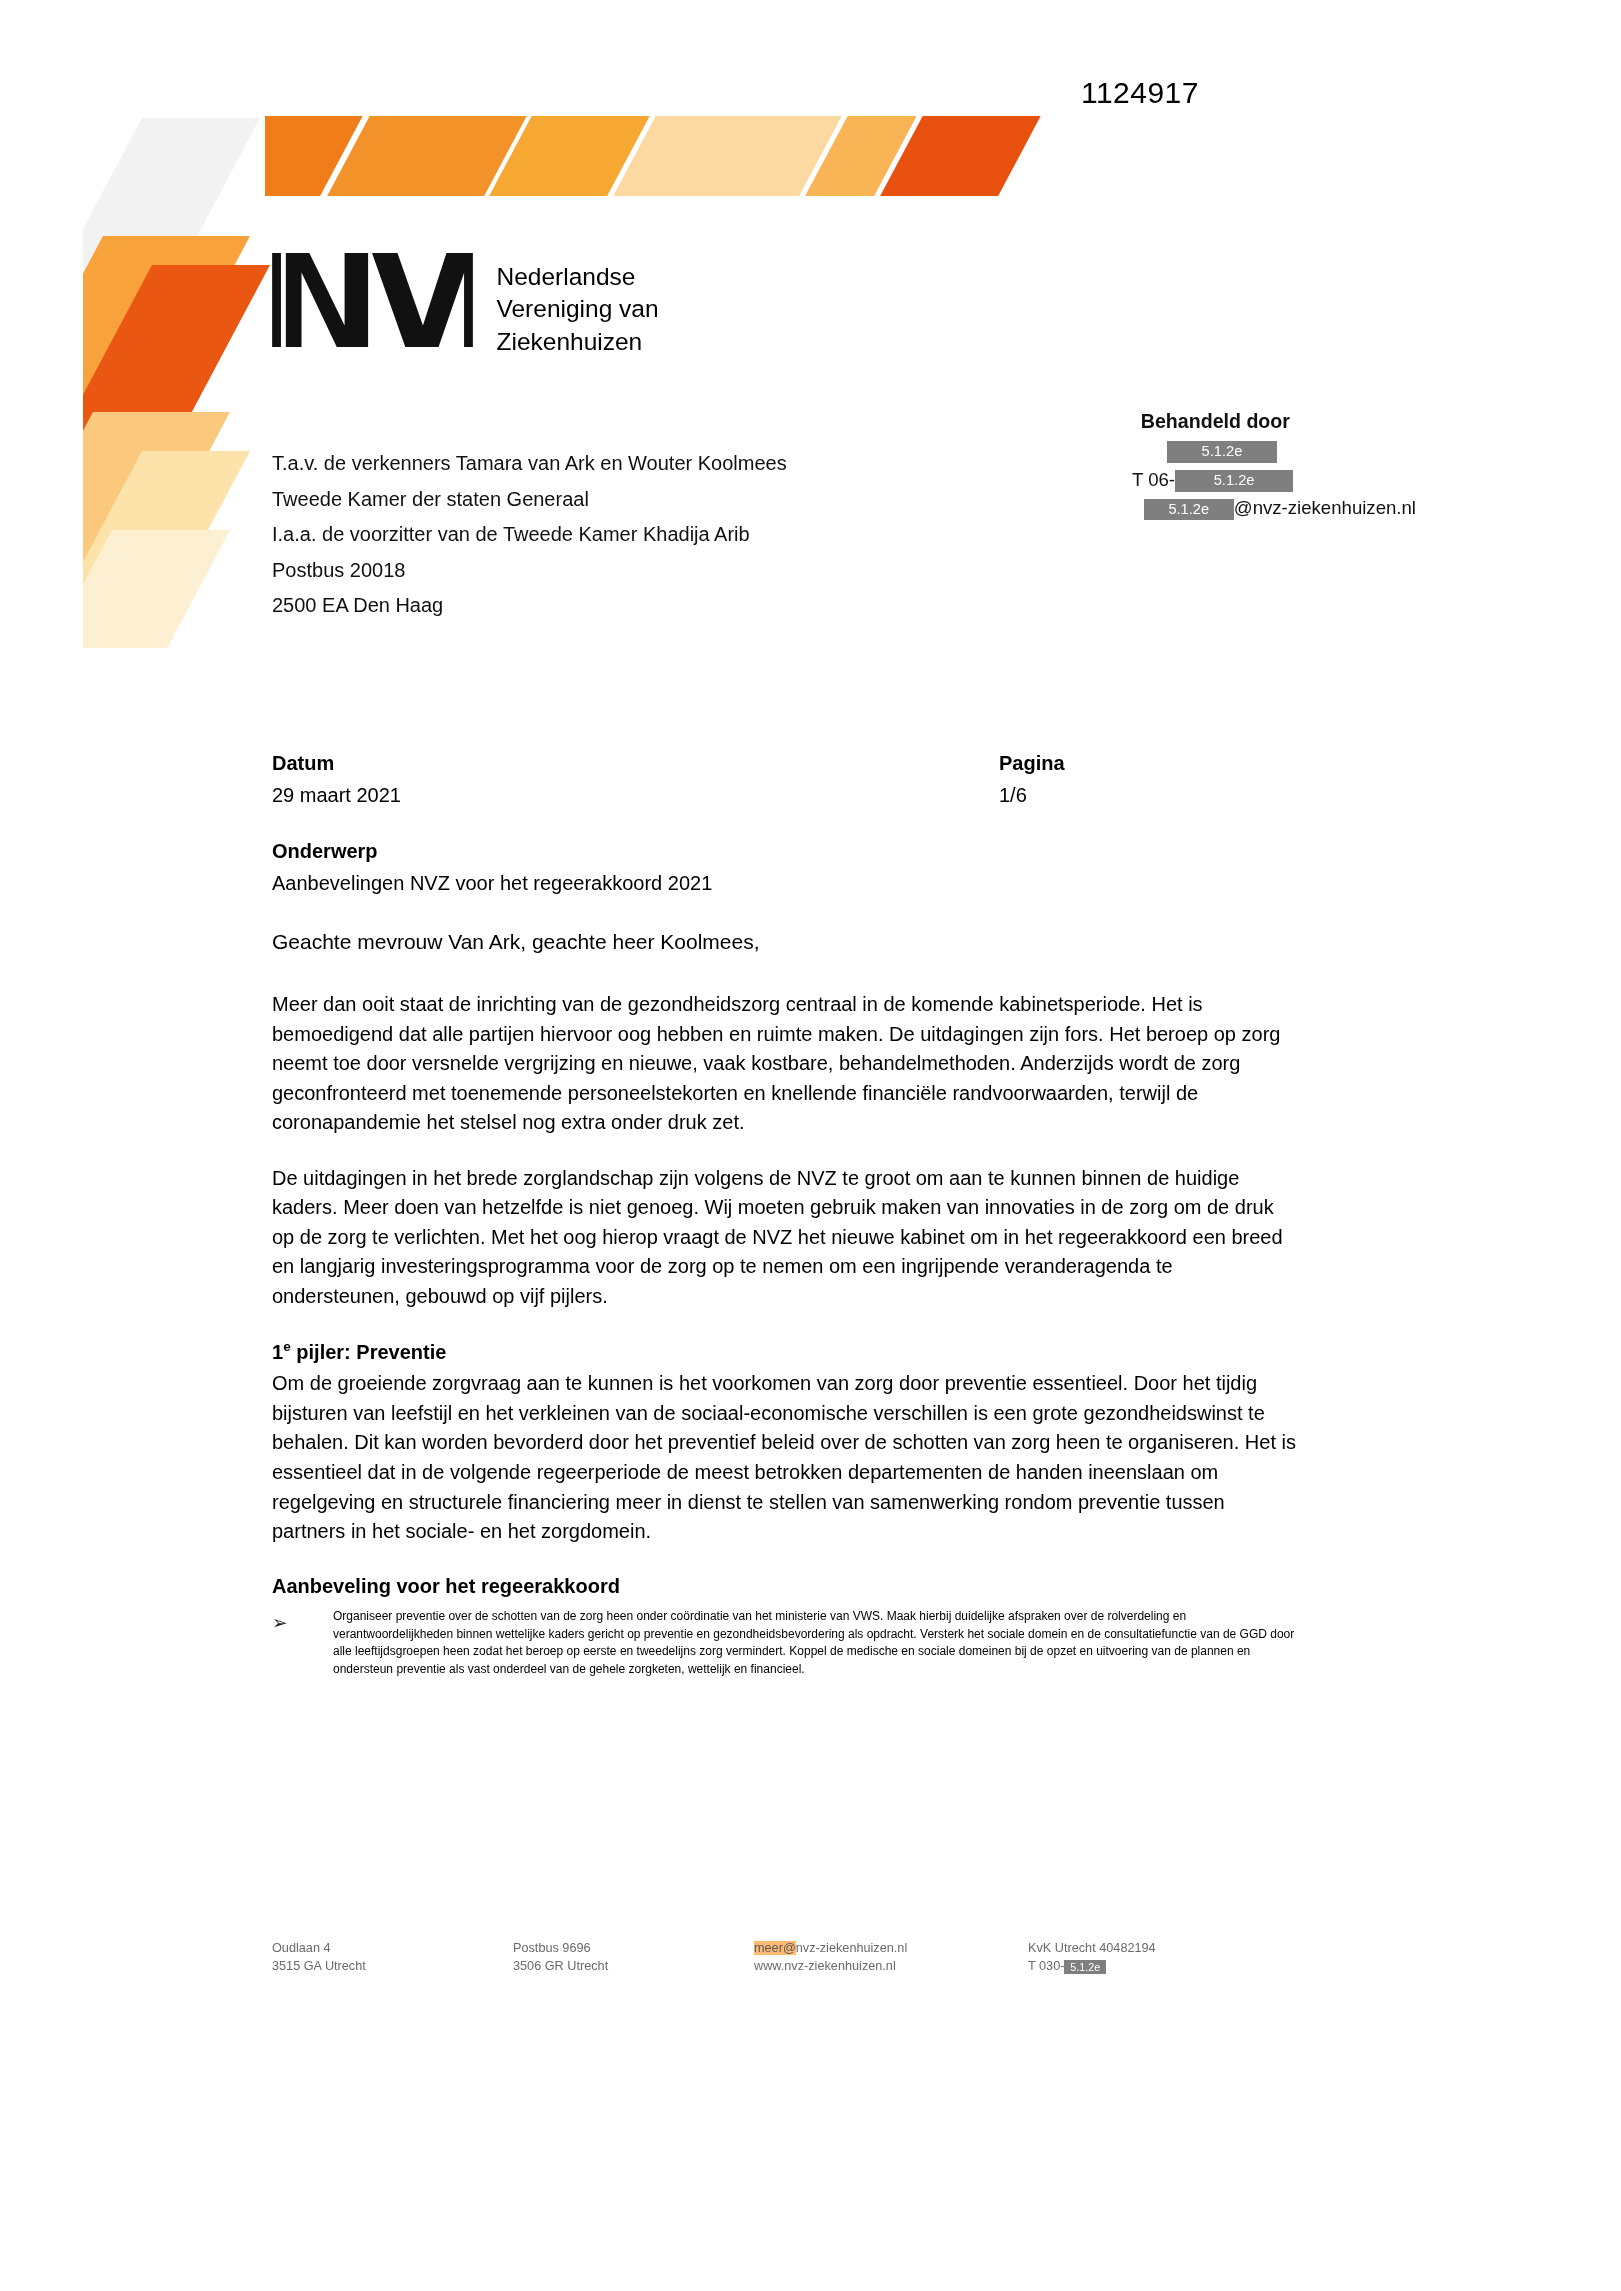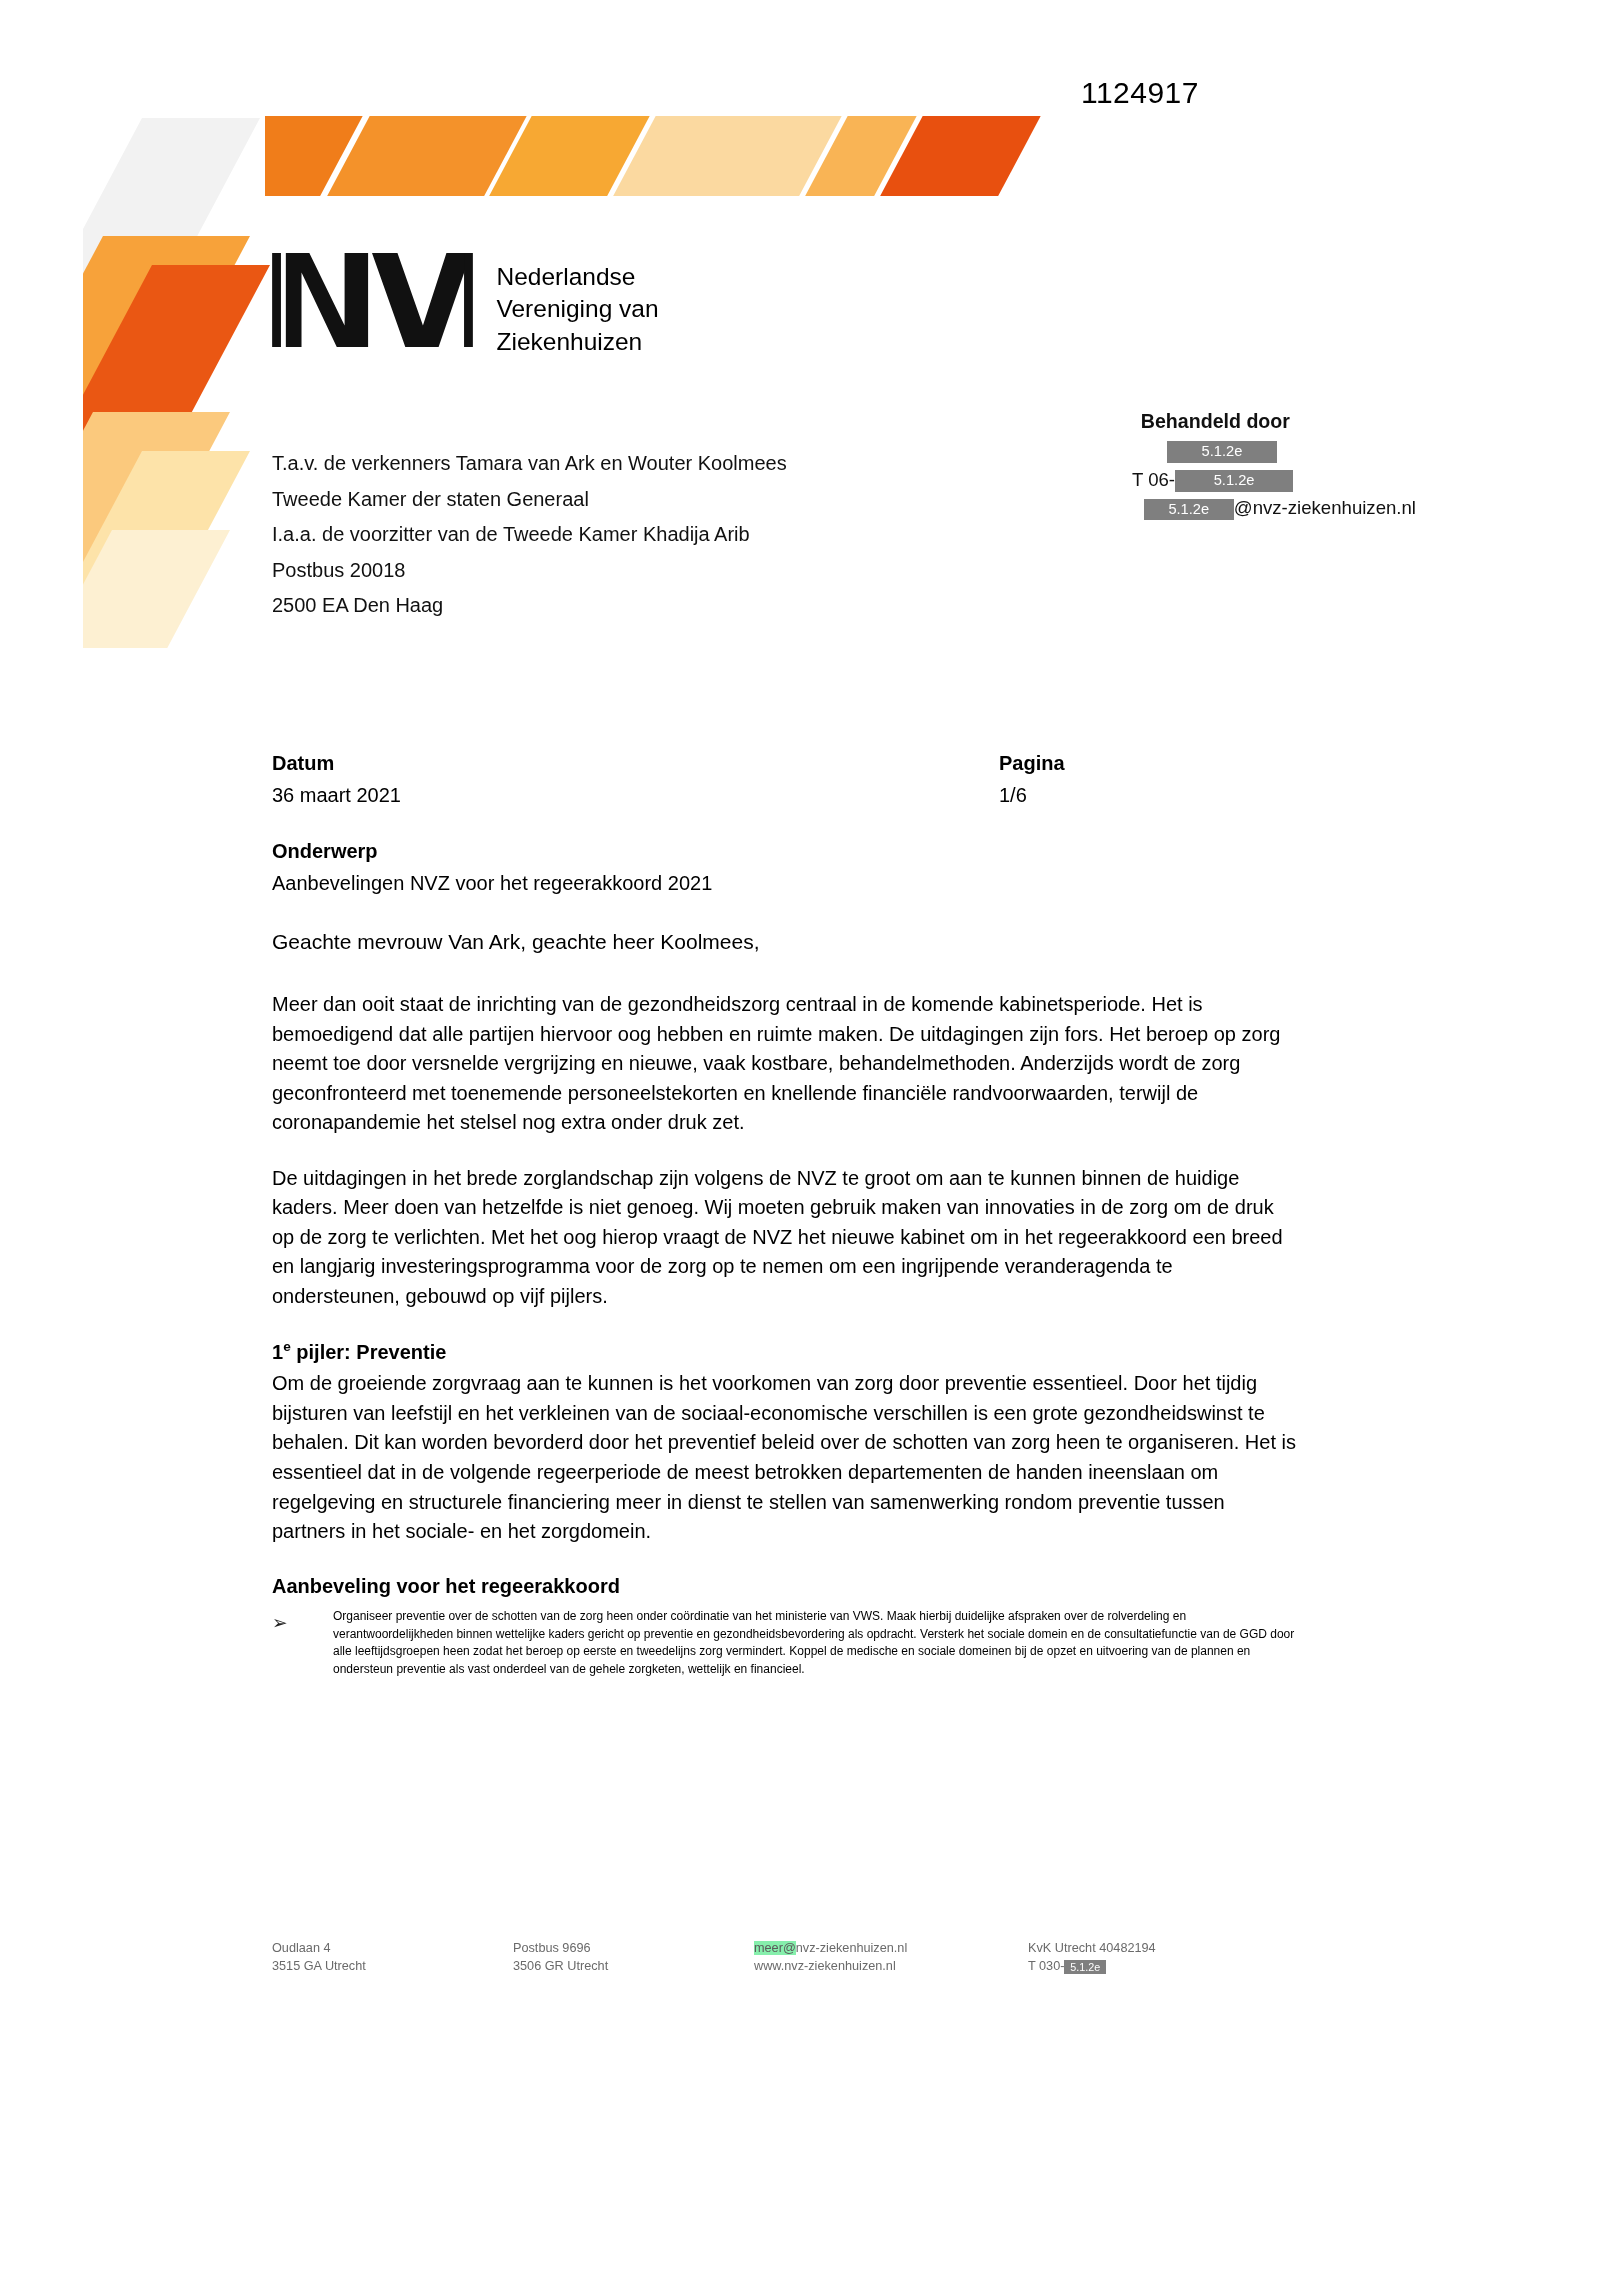--- a/index.html
+++ b/index.html
@@ -199,21 +199,21 @@
     line-height: 1.45;
     color: #6a6a6a;
   }
   .footer-cols { display: flex; }
   .footer-col { margin-right: 0; }
   .fc1 { width: 241px; }
   .fc2 { width: 241px; }
   .fc3 { width: 274px; }
   .fc4 { width: 294px; }
   .footer .hl {
-    background: #86efac;
+    background: #fdba74;
     color: #5a5a5a;
     margin-top: 37px;
   }
   .footer .redact-sm {
     display: inline-block;
     background: #7f7f7f;
     color: #fff;
     font-size: 10.8px;
     line-height: 14.7px;
     height: 14.7px;
@@ -278,21 +278,21 @@
     </div>
     <div class="h-row r3">
       <span class="redact" style="width:90px;">5.1.2e</span><span>@nvz-ziekenhuizen.nl</span>
     </div>
   </div>
 
   <div class="meta">
     <div class="meta-cols">
       <div class="meta-col-1">
         <div class="meta-label">Datum</div>
-        <div>36 maart 2021</div>
+        <div>29 maart 2021</div>
       </div>
       <div class="meta-col-2">
         <div class="meta-label">Pagina</div>
         <div>1/6</div>
       </div>
     </div>
   </div>
 
   <div class="subject">
     <div class="s-label">Onderwerp</div>

